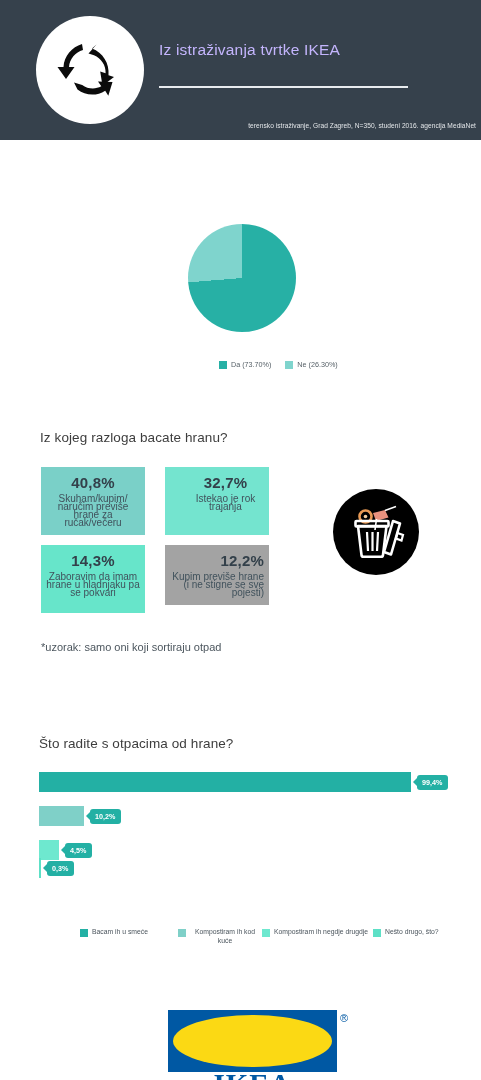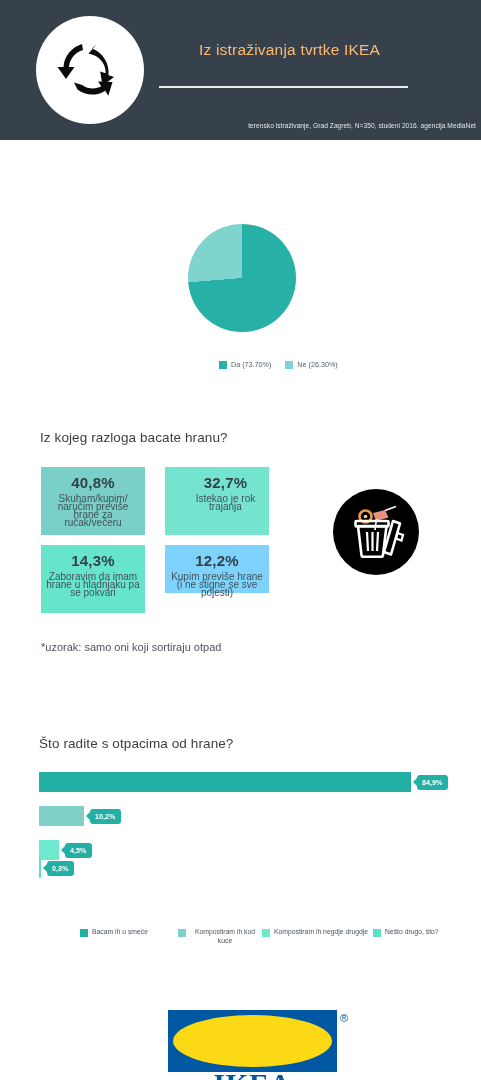--- a/index.html
+++ b/index.html
@@ -31,26 +31,25 @@
     border-radius: 50%;
     background: #ffffff;
   }
   .header-logo-circle svg { position: absolute; left: 16px; top: 16px; }
   .header-titles {
     position: absolute;
     left: 159px; top: 40px;
     width: 300px;
   }
   .header-title-line {
-    color: #fdba74;
+    color: #c4b5fd;
     font-size: 15.5px;
     line-height: 20px;
     letter-spacing: .2px;
     white-space: nowrap;
-    margin-left: 40px;
   }
   .header-rule {
     position: absolute;
     left: 159px; top: 86px;
     width: 249px; height: 2px;
     background: #e8ebee;
   }
   .header-note {
     position: absolute;
     right: 5px; top: 122px;
@@ -117,21 +116,21 @@
     margin-bottom: 4px;
   }
   .reason-desc {
     font-size: 10px;
     line-height: 8px;
     color: #41525c;
   }
   #reason-0 { left: 0;     top: 0;  height: 68px; background: #7ad0c8; }
   #reason-1 { left: 124px; top: 0;  height: 68px; background: #74e4cf; padding-left: 22px; }
   #reason-2 { left: 0;     top: 78px; height: 68px; background: #67e5ca; }
-  #reason-3 { left: 124px; top: 78px; height: 48px; background: #7dd3fc; }
+  #reason-3 { left: 124px; top: 78px; height: 60px; background: #a3a3a3; text-align: right; }
 
   .footnote {
     position: absolute;
     left: 41px; top: 641px;
     font-size: 11px;
     color: #4c565e;
     white-space: nowrap;
   }
 
   
@@ -316,21 +315,21 @@
   </div>
 
   <div class="footnote">*uzorak: samo oni koji sortiraju otpad</div>
 
   <div class="q-title" id="bars-title">Što radite s otpacima od hrane?</div>
 
   <div class="bars-area">
     <div class="bar-row" id="bar-row-0">
       <div class="bar" style="width:372px;background:#23b0a4"></div>
       <div class="bar-tag" style="background:#23b0a4;color:#23b0a4">
-        <span style="color:#fff">84,9%</span>
+        <span style="color:#fff">99,4%</span>
       </div>
     </div>
     <div class="bar-row" id="bar-row-1">
       <div class="bar" style="width:45px;background:#7fd0c8"></div>
       <div class="bar-tag" style="background:#23b0a4;color:#23b0a4">
         <span style="color:#fff">10,2%</span>
       </div>
     </div>
     <div class="bar-row" id="bar-row-2">
       <div class="bar" style="width:20px;background:#6ee8cf"></div>

